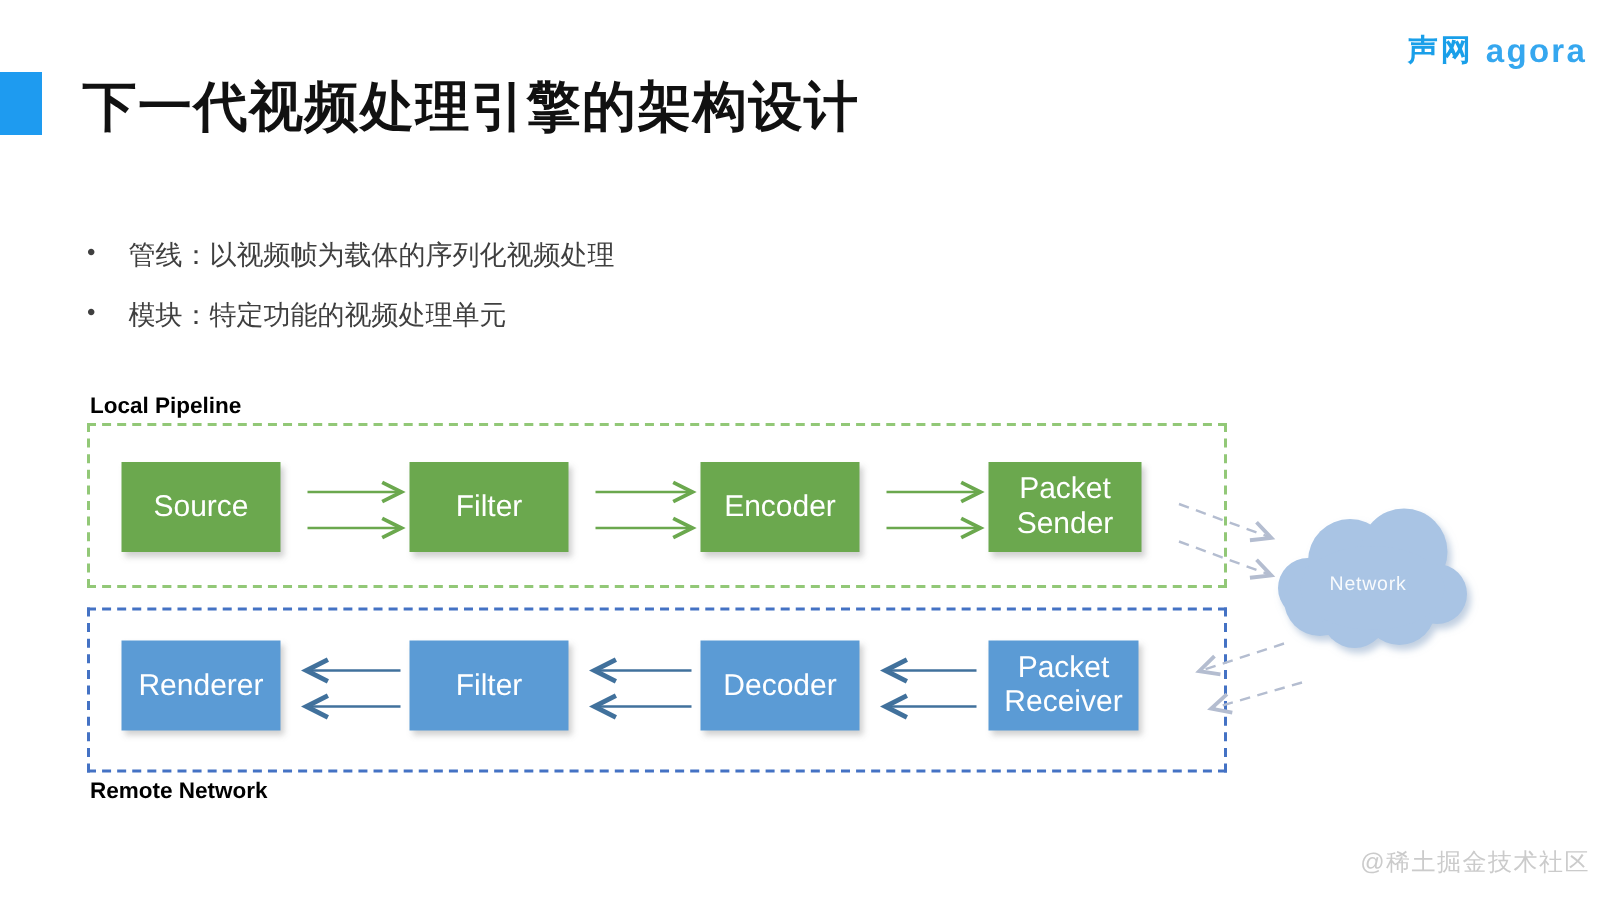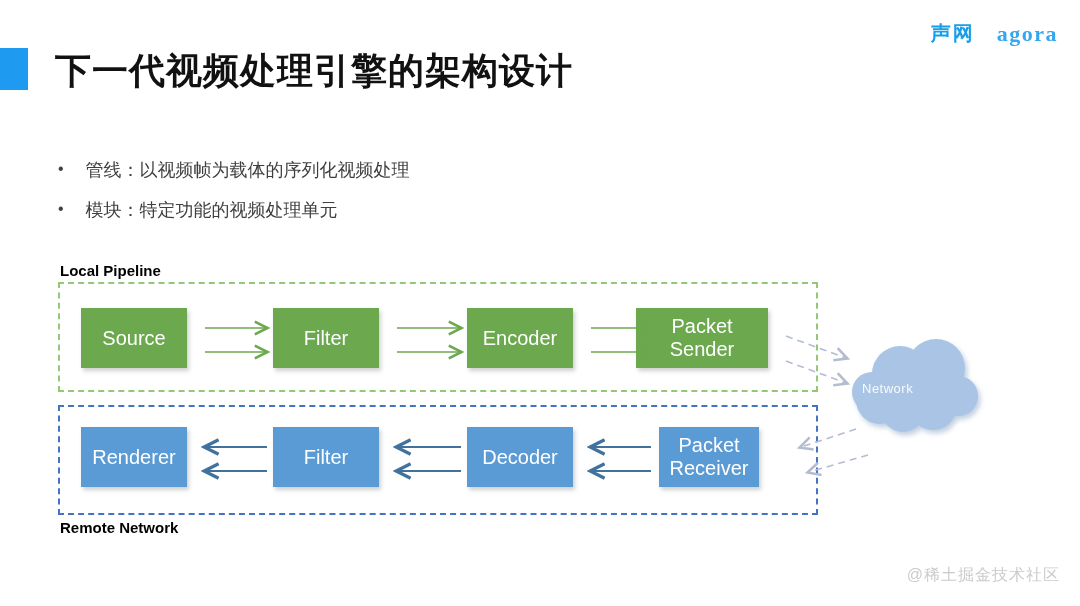--- a/index.html
+++ b/index.html
@@ -5,21 +5,21 @@
   html,body{margin:0;padding:0;background:#fff;}
   .slide{
     position:relative;width:1080px;height:606px;background:#ffffff;overflow:hidden;
     font-family:"Liberation Sans", sans-serif;
   }
   .accent-square{position:absolute;left:0;top:48px;width:28px;height:42px;background:#1E9BF0;}
   .title{
     position:absolute;left:55px;top:47px;margin:0;font-size:36px;font-weight:800;
     color:#111;letter-spacing:1px;
   }
-  .logo{position:absolute;right:22px;top:20px;display:flex;align-items:center;gap:22px;font-family:Liberation Serif, serif;}
+  .logo{position:absolute;right:22px;top:20px;display:flex;align-items:center;gap:8px;}
   .logo-cn{font-size:20px;font-weight:900;color:#199FE9;letter-spacing:2px;}
   .logo-en{font-size:22px;font-weight:700;color:#35A7EF;letter-spacing:1.5px;}
   .subtitle{
     position:absolute;left:54px;top:109px;margin:0;font-size:21px;font-weight:700;color:#0E9BF2;
   }
   .bullets{position:absolute;left:58px;top:158px;margin:0;padding:0;list-style:none;}
   .bullets li{display:flex;gap:22px;margin-bottom:16px;font-size:18px;color:#3F3F3F;}
   .bullets .dot{font-size:16px;color:#3F3F3F;line-height:22px;}
   .pl-label{position:absolute;font-size:15px;font-weight:700;color:#000;z-index:3;}
   .pl-label.local{left:60px;top:262px;}
@@ -34,21 +34,21 @@
   }
   .mod{
     position:absolute;width:106px;height:60px;display:flex;align-items:center;justify-content:center;
     text-align:center;color:#fff;font-size:20px;line-height:1.15;z-index:2;
     box-shadow:2px 3px 4px rgba(120,120,120,.35);padding:0 6px;box-sizing:border-box;
   }
   .mod.green{background:#6BA84E;top:308px;}
   .mod.blue{background:#5B9BD5;top:427px;}
   .overlay{position:absolute;left:0;top:0;width:1080px;height:606px;z-index:2;pointer-events:none;}
   .network-label{
-    position:absolute;left:862px;top:381px;width:100px;z-index:4;
+    position:absolute;left:862px;top:381px;width:100px;text-align:center;z-index:4;
     font-size:13px;color:rgba(255,255,255,0.92);letter-spacing:0.5px;
   }
   .watermark{
     position:absolute;right:20px;top:565px;font-size:16px;color:#CBCBCB;letter-spacing:1px;z-index:3;
   }
 </style>
 </head>
 <body>
 
 <div class="slide">
@@ -72,21 +72,21 @@
       <span>模块：特定功能的视频处理单元</span>
     </li>
   </ul>
 
   <div class="pl-label local">Local Pipeline</div>
   <div class="container-green"></div>
 
   <div class="mod green" style="left:81px">Source</div>
   <div class="mod green" style="left:273px">Filter</div>
   <div class="mod green" style="left:467px">Encoder</div>
-  <div class="mod green" style="left:636px;width:132px">Packet Sender</div>
+  <div class="mod green" style="left:659px;width:102px">Packet Sender</div>
 
   <div class="container-blue"></div>
   <div class="pl-label remote">Remote Network</div>
 
   <div class="mod blue" style="left:81px">Renderer</div>
   <div class="mod blue" style="left:273px">Filter</div>
   <div class="mod blue" style="left:467px">Decoder</div>
   <div class="mod blue" style="left:659px;width:100px">Packet Receiver</div>
 
   <svg class="overlay" viewBox="0 0 1080 606" xmlns="http://www.w3.org/2000/svg">

